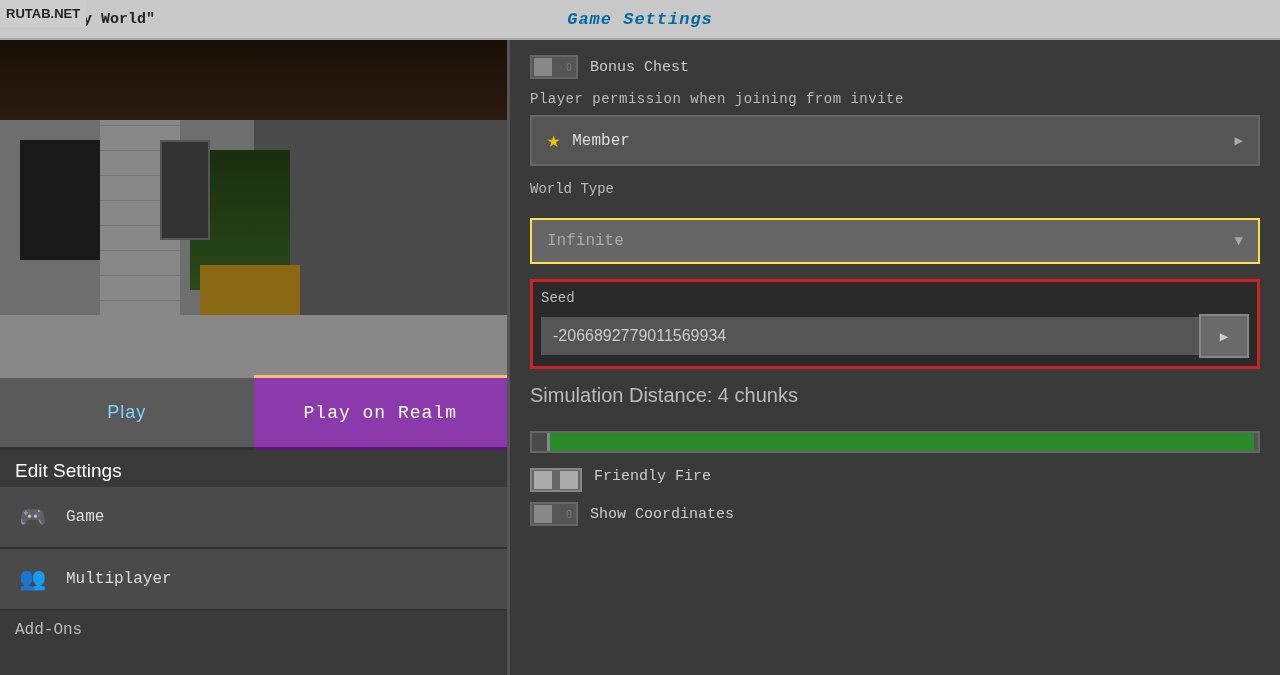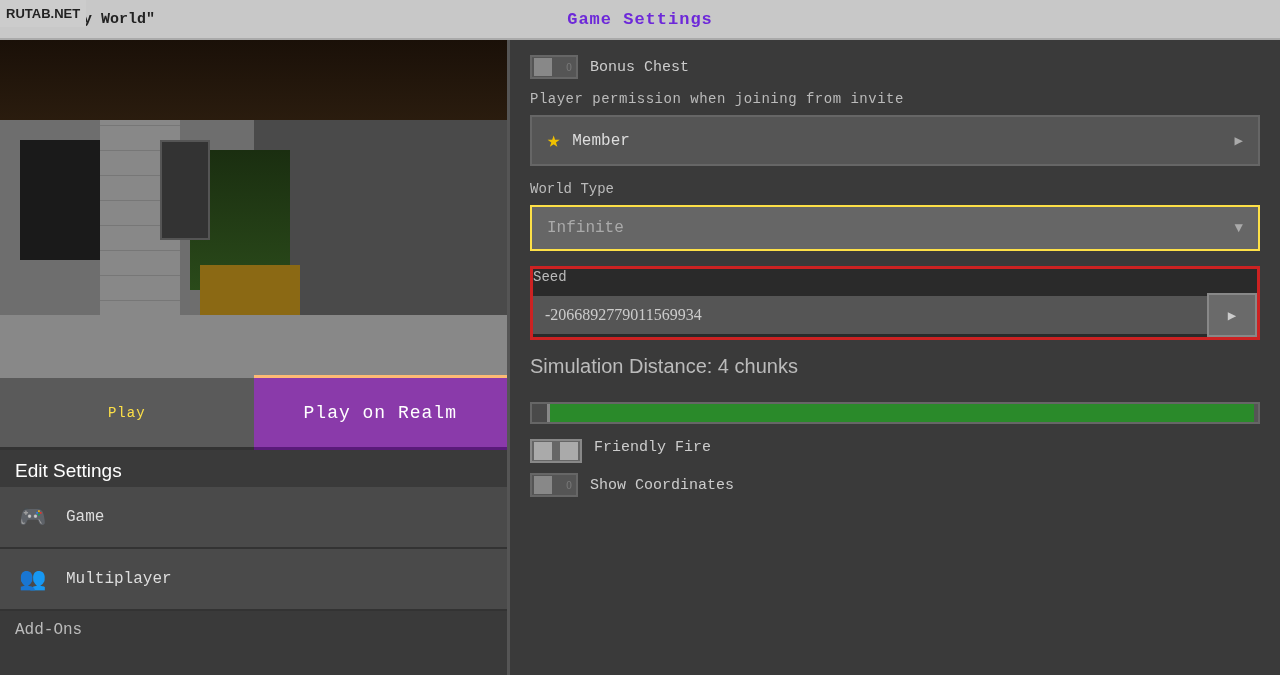--- a/index.html
+++ b/index.html
@@ -23,26 +23,27 @@
       padding: 0 20px;
       border-bottom: 2px solid #aaa;
     }
     .top-bar-left {
       font-size: 15px;
       color: #222;
       font-weight: bold;
     }
     .top-bar-title {
       font-size: 17px;
-      color: #6d28d9;
+      color: #0369a1;
       font-weight: bold;
       letter-spacing: 1px;
       position: absolute;
       left: 50%;
       transform: translateX(-50%);
+      font-style: italic;
     }
 
     
     .main-layout {
       display: flex;
       width: 100%;
       height: calc(675px - 40px);
     }
 
     
@@ -133,23 +134,23 @@
 
     
     .play-buttons {
       display: flex;
       height: 75px;
     }
     .btn-play {
       flex: 1;
       background: #5a5a5a;
       border: none;
-      color: #fde047;
-      font-size: 14px;
-      font-family: Liberation Mono, monospace;
+      color: #7dd3fc;
+      font-size: 18px;
+      font-family: Liberation Sans, sans-serif;
       cursor: pointer;
       border-top: 3px solid #888;
       border-bottom: 3px solid #333;
       letter-spacing: 1px;
     }
     .btn-play-realm {
       flex: 1;
       background: #8a3aaa;
       border: none;
       color: #fff;
@@ -270,21 +271,21 @@
     }
     .chevron-right {
       color: #aaa;
       font-size: 14px;
     }
 
     
     .world-type-label {
       font-size: 14px;
       color: #bbb;
-      margin-bottom: 8px;
+      margin-bottom: 21px;
       font-family: 'Courier New', monospace;
     }
     .world-type-select {
       width: 100%;
       background: #666;
       border: 2px solid #fde047;
       display: flex;
       align-items: center;
       padding: 12px 15px;
       margin-bottom: 15px;
@@ -298,40 +299,40 @@
     }
     .chevron-down {
       color: #aaa;
       font-size: 14px;
     }
 
     
     .seed-container {
       border: 3px solid #cc2222;
       margin-bottom: 15px;
-      padding: 0;
+      padding: 8px;
       background: #2a2a2a;
     }
     .seed-label {
       font-size: 14px;
       color: #bbb;
       margin-bottom: 8px;
       font-family: 'Courier New', monospace;
     }
     .seed-input-row {
       display: flex;
       align-items: center;
     }
     .seed-input {
       flex: 1;
       background: #555;
       border: none;
       color: #ccc;
       font-size: 16px;
-      font-family: Liberation Serif, serif;
+      font-family: Liberation Sans, sans-serif;
       padding: 10px 12px;
       outline: none;
     }
     .seed-btn {
       width: 50px;
       height: 44px;
       background: #6a6a6a;
       border: 2px solid #888;
       display: flex;
       align-items: center;

